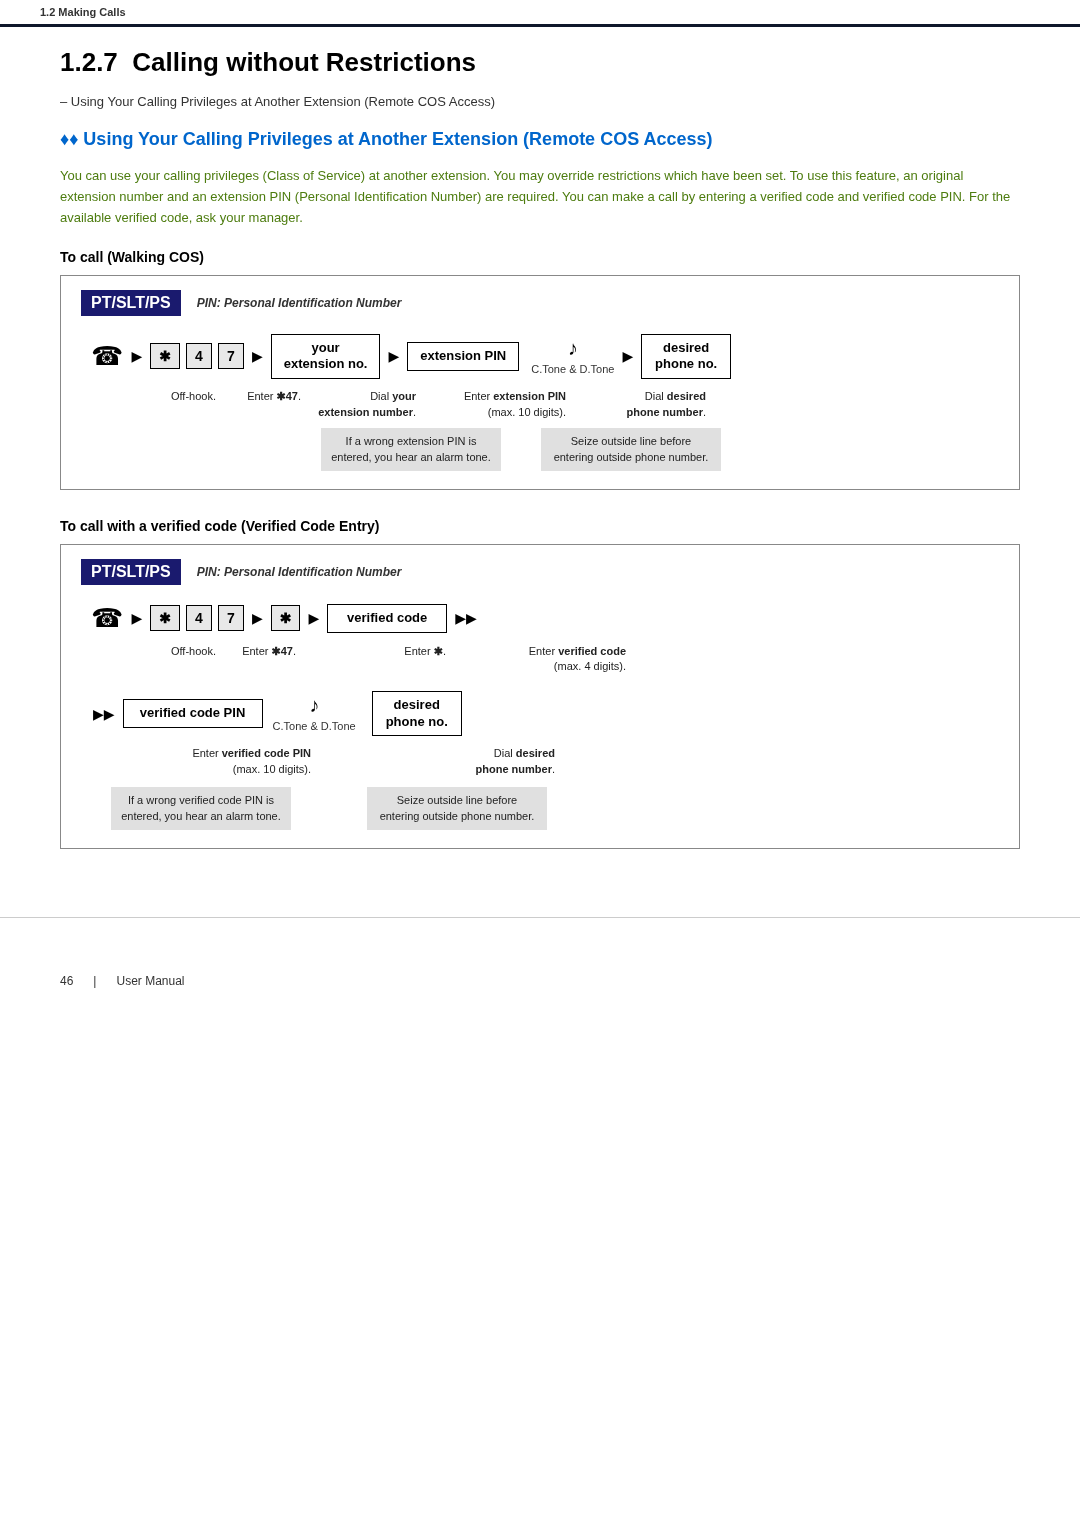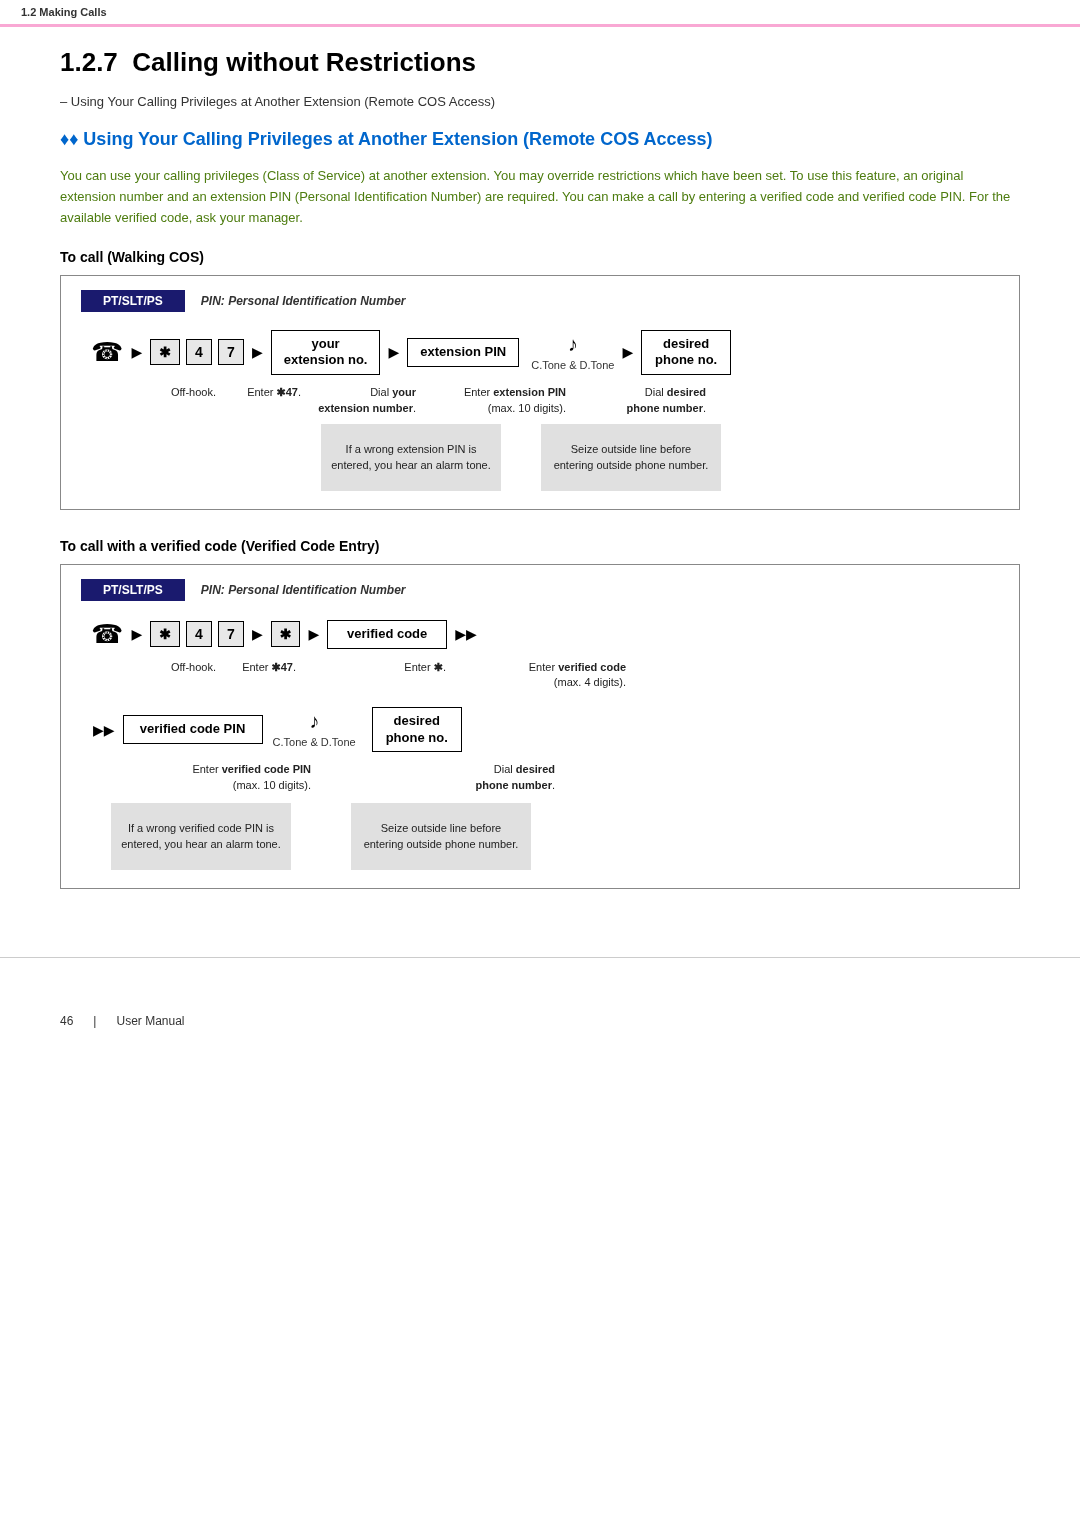--- a/index.html
+++ b/index.html
@@ -6,22 +6,22 @@
     body {
       font-family: Arial, sans-serif;
       font-size: 13px;
       background: #fff;
       color: #000;
       width: 1080px;
       min-height: 1528px;
       padding: 0;
     }
     .top-bar {
-      border-bottom: 3px solid #f9a8d4;
-      padding: 6px 21px;
+      border-bottom: 3px solid #0f172a;
+      padding: 6px 40px;
       font-size: 11px;
       font-weight: bold;
       color: #333;
     }
     .page-content {
       padding: 20px 60px 40px 60px;
     }
     h1.section-title {
       font-size: 26px;
       font-weight: bold;
@@ -60,22 +60,22 @@
     .diagram-header {
       display: flex;
       align-items: center;
       gap: 16px;
       margin-bottom: 18px;
     }
     .pt-badge {
       background: #1a1a6e;
       color: #fff;
       font-weight: bold;
-      font-size: 12px;
-      padding: 4px 22px;
+      font-size: 16px;
+      padding: 4px 10px;
       white-space: nowrap;
     }
     .pin-label {
       font-size: 12px;
       font-style: italic;
       font-weight: bold;
       color: #333;
       text-align: center;
     }
     .flow-row {
@@ -119,21 +119,21 @@
       line-height: 1.3;
     }
     .tone-label {
       font-size: 11px;
       text-align: center;
       color: #333;
       line-height: 1.3;
     }
     .note-box {
       background: #e0e0e0;
-      padding: 18px 10px;
+      padding: 6px 10px;
       font-size: 11px;
       line-height: 1.4;
       color: #222;
       max-width: 180px;
       text-align: center;
     }
     .labels-row {
       display: flex;
       align-items: flex-start;
       gap: 6px;
@@ -323,21 +323,21 @@
 
     <div class="labels-row" style="padding-left:30px; margin-top:6px; gap:24px;">
       <div class="label-cell" style="min-width:200px;">
         <span>Enter <b>verified code PIN</b><br>(max. 10 digits).</span>
       </div>
       <div class="label-cell" style="min-width:120px; margin-left:100px;">
         <span>Dial <b>desired<br>phone number</b>.</span>
       </div>
     </div>
 
-    <div class="notes-row" style="padding-left: 30px; margin-top:10px; gap:60px;">
+    <div class="notes-row" style="padding-left: 30px; margin-top:10px; gap:76px;">
       <div class="note-box">If a wrong verified code PIN is entered, you hear an alarm tone.</div>
       <div class="note-box">Seize outside line before entering outside phone number.</div>
     </div>
   </div>
 
 </div>
 
 <div class="separator-line"></div>
 <div class="page-footer">
   <span>46</span>

